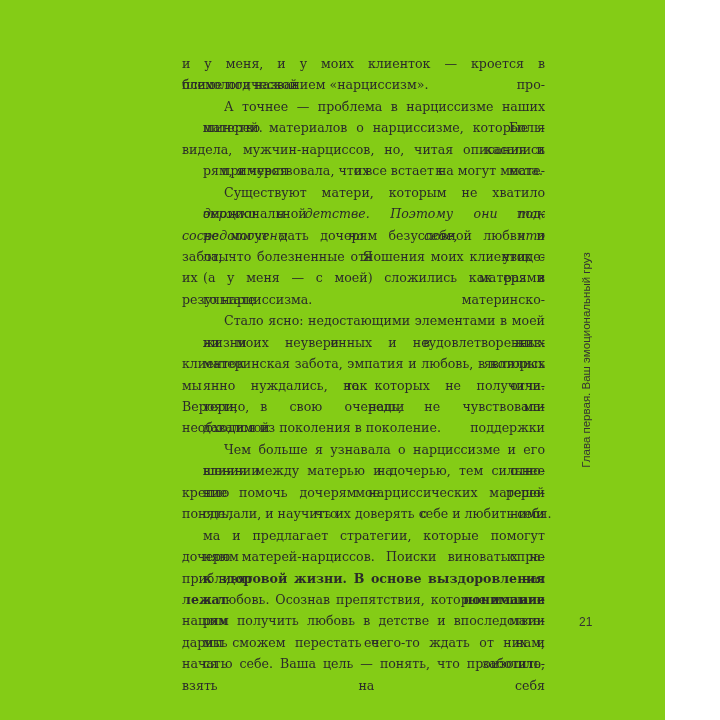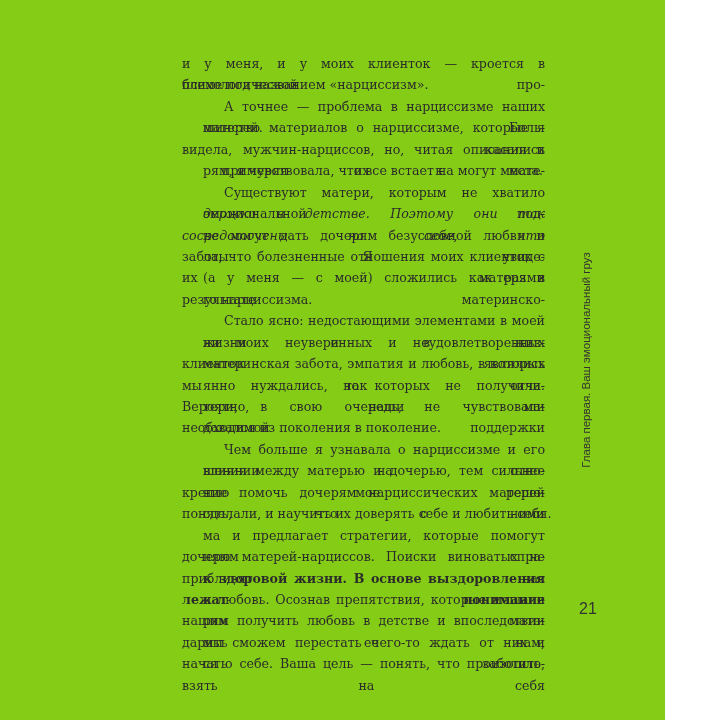--- a/index.html
+++ b/index.html
@@ -17,23 +17,23 @@
   .para.no-indent { text-indent: 0; }
   .line { display: block; text-align: justify; text-align-last: justify; white-space: nowrap; height: 21.45px; overflow: visible; }
   .line.last { text-align-last: left; }
   .running-head {
     position: absolute; left: 586px; top: 360px;
     transform: translate(-50%, -50%) rotate(-90deg);
     font-family: "Liberation Sans", "DejaVu Sans", sans-serif;
     font-size: 11.5px; color: #333; white-space: nowrap;
   }
   .page-number {
-    position: absolute; left: 579px; top: 600px;
+    position: absolute; left: 579px; top: 615px;
     font-family: "Liberation Sans", "DejaVu Sans", sans-serif;
-    font-size: 16px; color: #333;
+    font-size: 12px; color: #333;
   }
 </style>
 </head>
 <body>
 
 <div class="page">
   <div class="text-column">
     <p class="para no-indent">
       <span class="line" style="white-space: normal; text-align-last: justify;">и у меня, и у моих клиенток — кроется в психологической про-</span>
       <span class="line last">блеме под названием «нарциссизм».</span>

